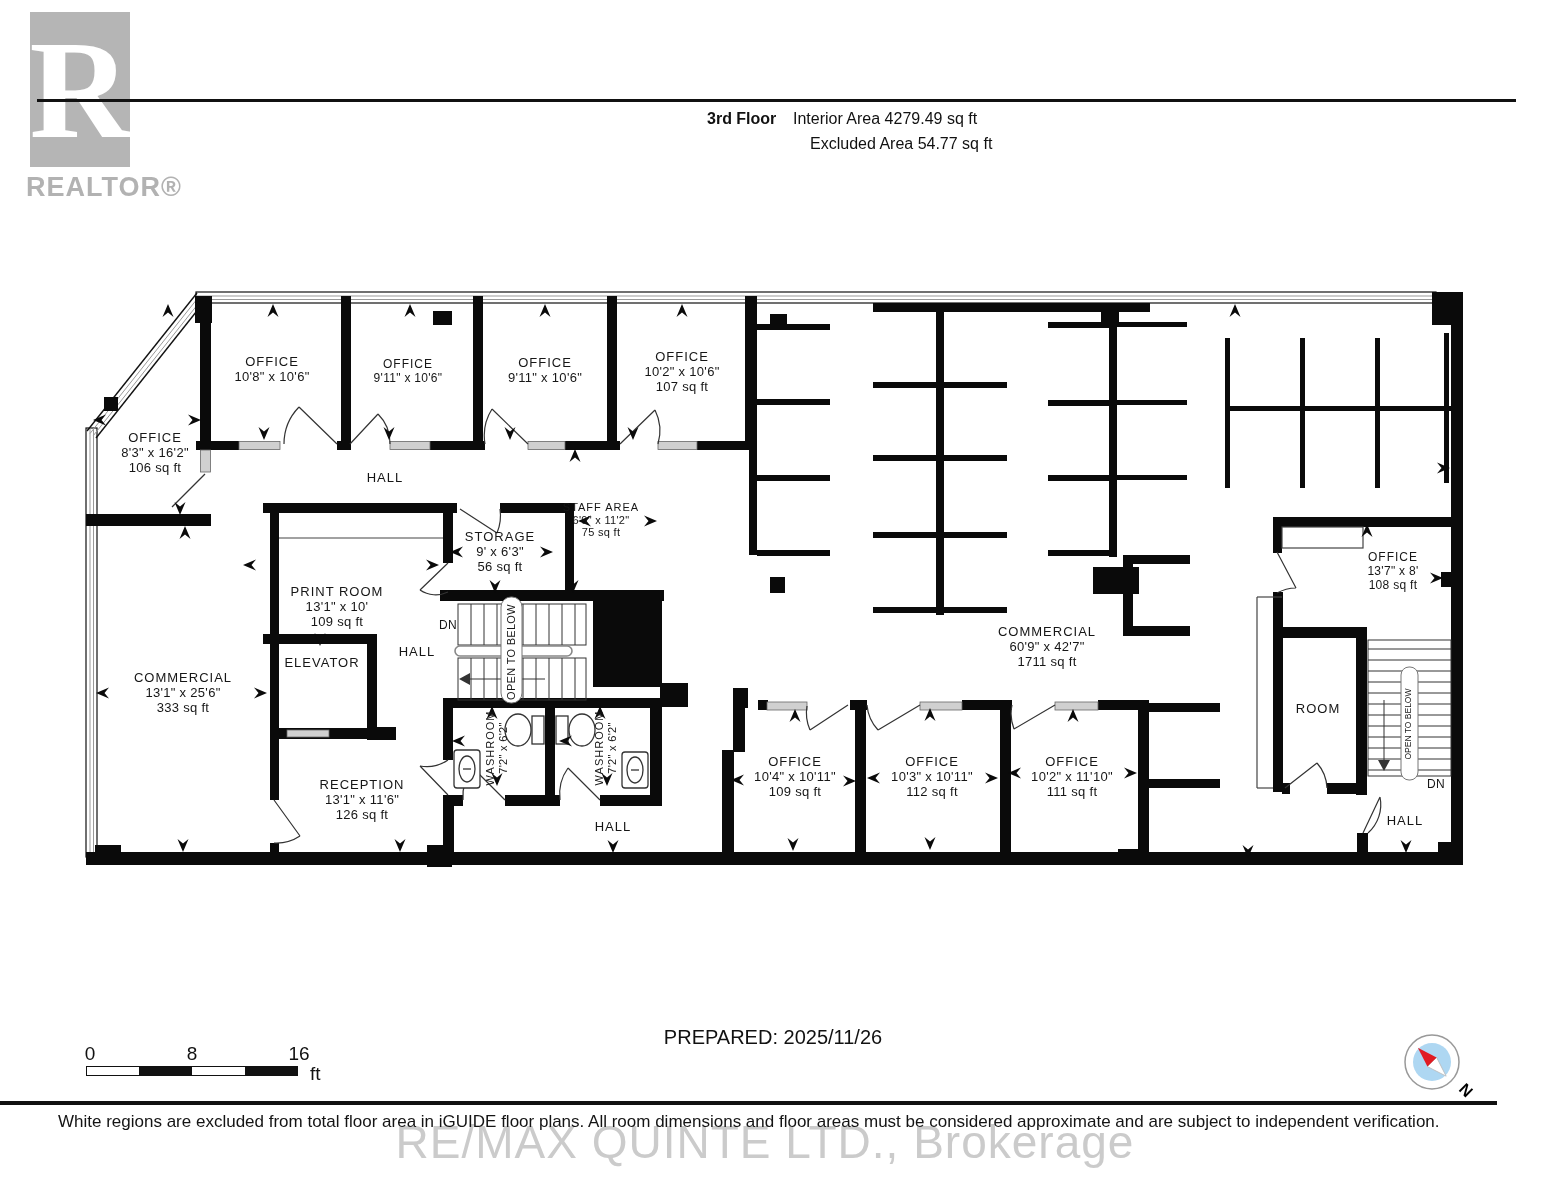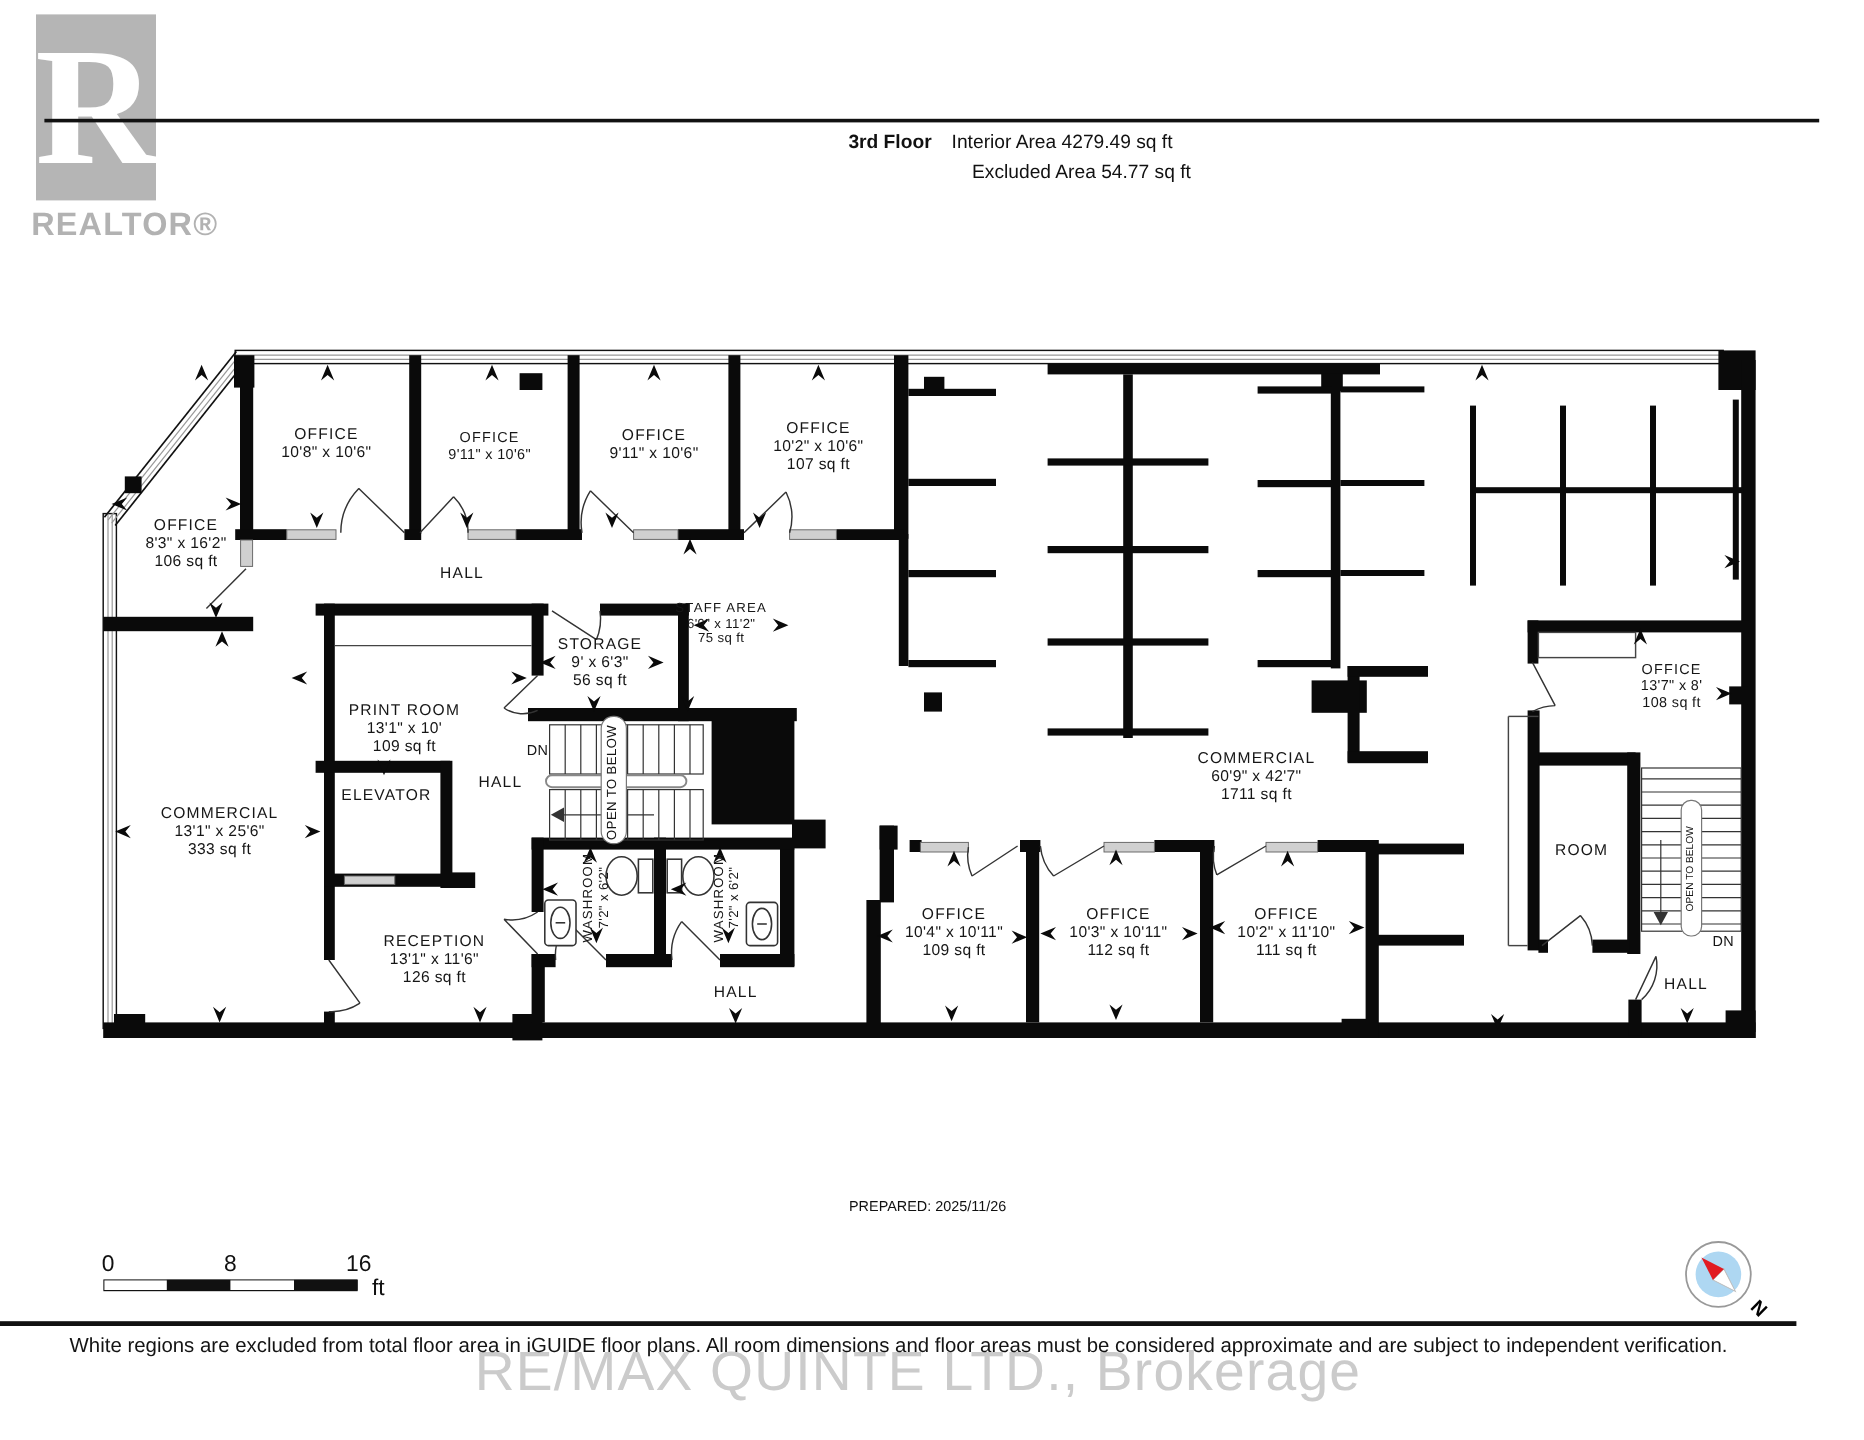--- a/index.html
+++ b/index.html
@@ -13,21 +13,21 @@
   .vlabel{transform:translate(-50%,-50%) rotate(-90deg);}
   .hdr-title{position:absolute;left:0;top:52px;width:100%;text-align:center;
              font-size:30px;font-weight:bold;letter-spacing:.5px;}
   .hline{position:absolute;background:#111;}
   .floorlab{position:absolute;font-size:16px;}
   .logo-box{position:absolute;left:30px;top:12px;width:100px;height:155px;background:#b5b5b5;
             display:flex;align-items:center;justify-content:center;}
   .logo-r{font-family:"Liberation Serif",serif;font-weight:bold;font-size:140px;color:#fff;line-height:1;}
   .logo-word{position:absolute;left:26px;top:172px;font-size:27px;color:#b2b2b2;letter-spacing:1px;font-weight:bold;}
   .scale-tick{position:absolute;font-size:19px;transform:translate(-50%,0);}
-  .prepared{position:absolute;left:0;top:998px;width:1546px;text-align:center;font-size:12px;}
+  .prepared{position:absolute;left:0;top:1026px;width:1546px;text-align:center;font-size:20px;}
   .disclaimer{position:absolute;left:58px;top:1112px;font-size:17px;color:#141414;}
   .watermark{position:absolute;left:765px;top:1142px;transform:translate(-50%,-50%);
              font-size:46px;color:#cbcbcb;white-space:nowrap;letter-spacing:1px;}
   svg text{font-family:"Liberation Sans",sans-serif;}
 </style>
 </head>
 <body>
 
 <div class="page">
 

